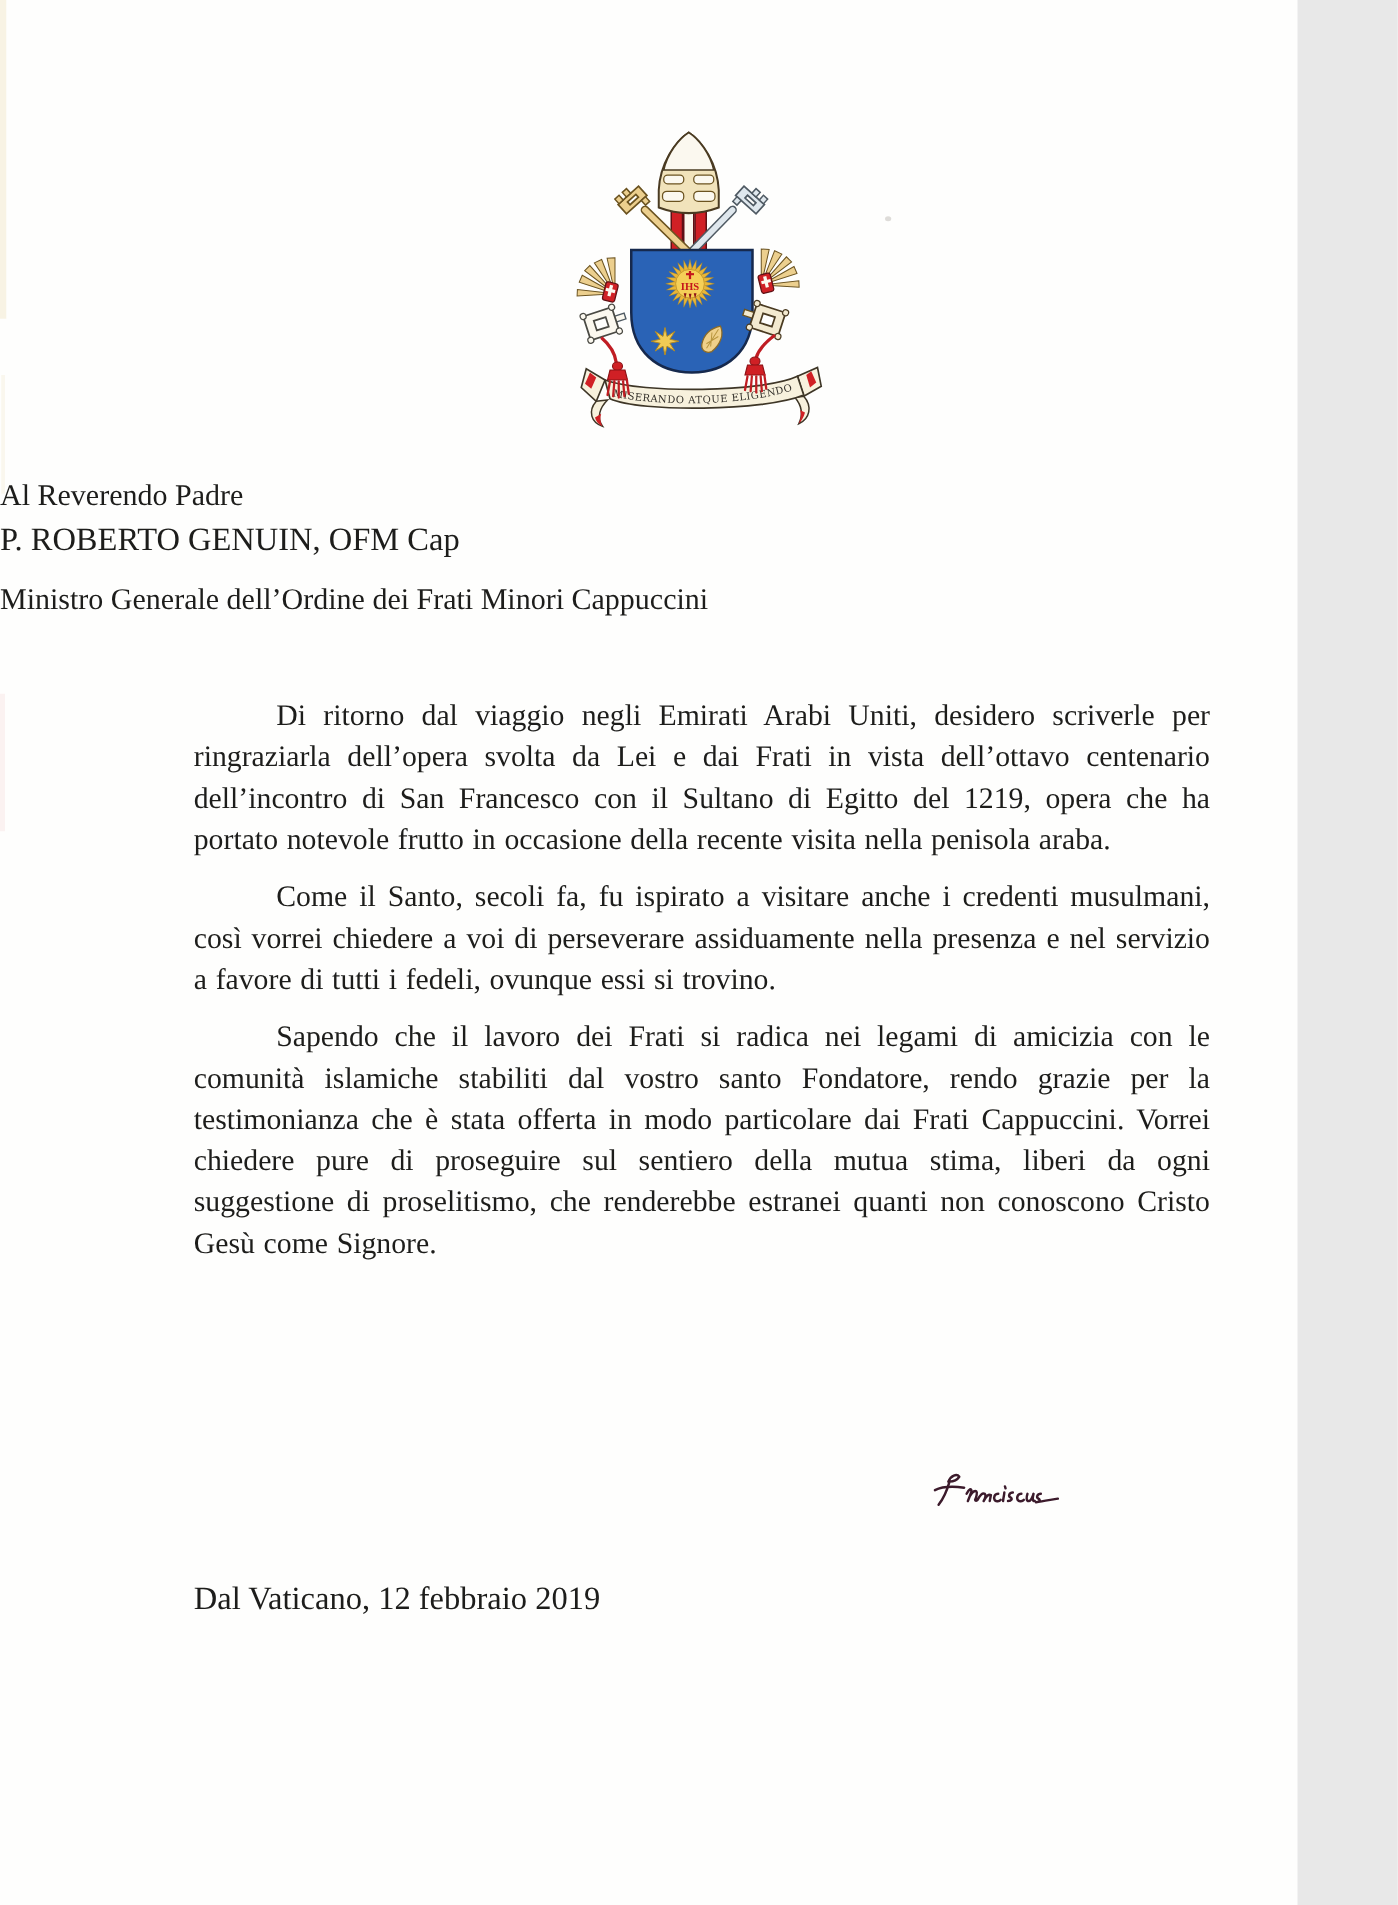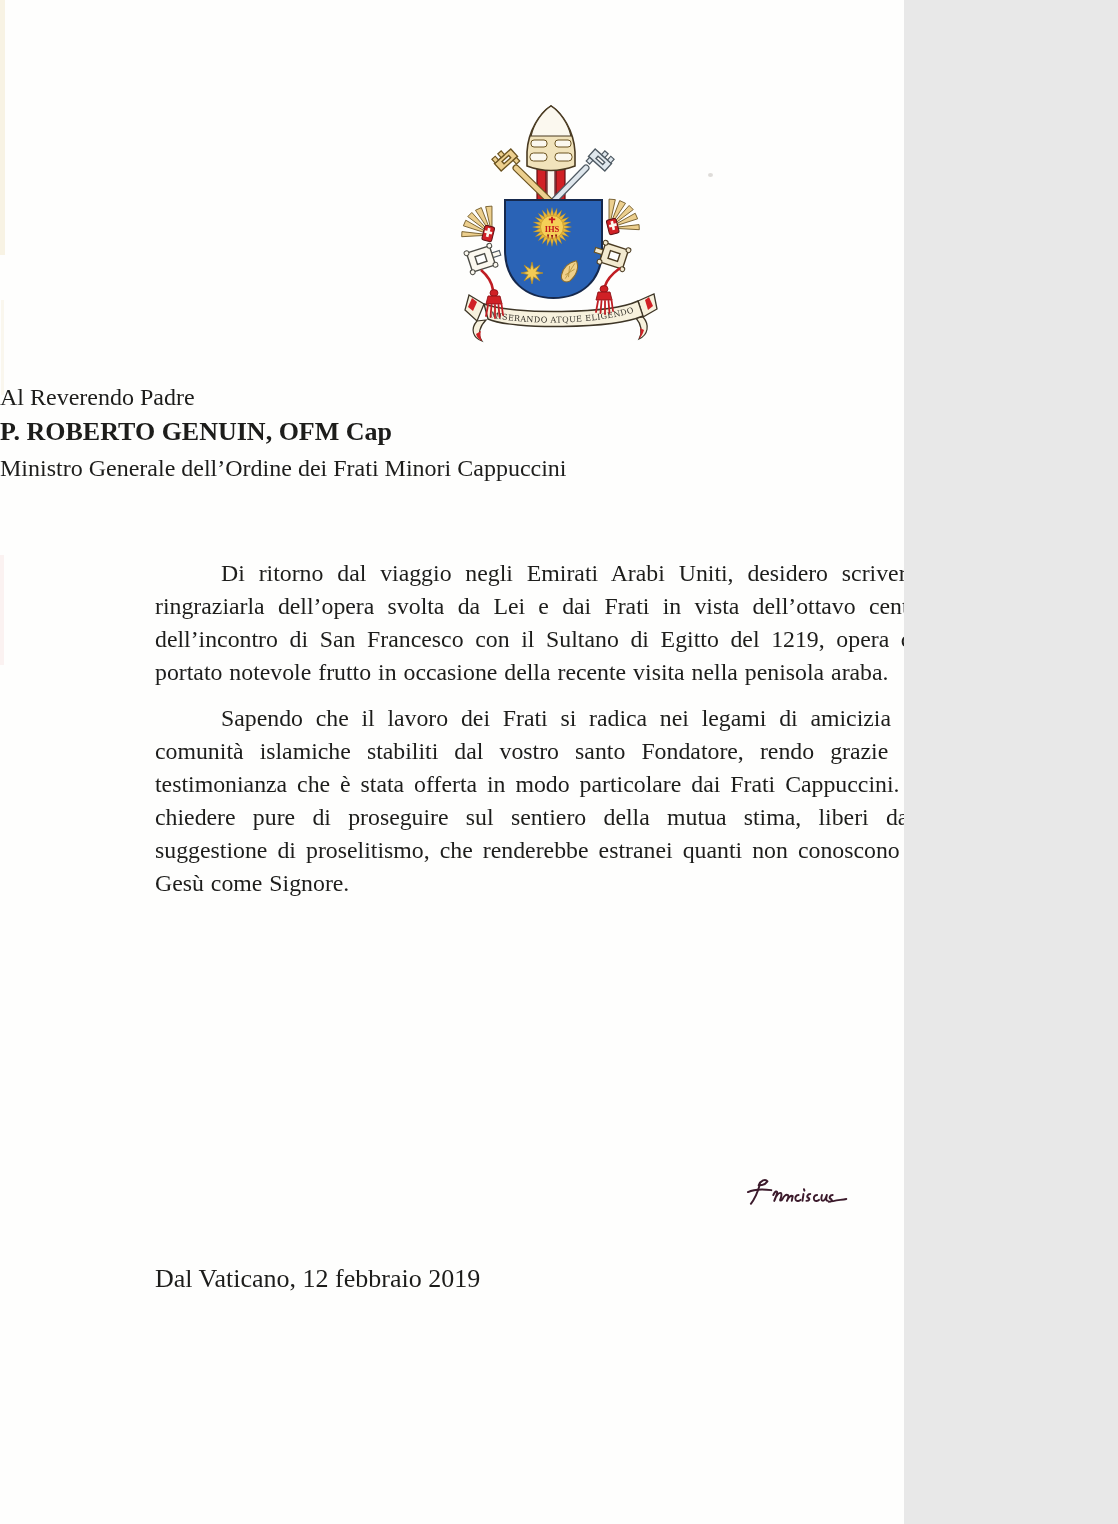--- a/index.html
+++ b/index.html
@@ -1,37 +1,37 @@
 <!DOCTYPE html>
 <html><head>
 <meta charset="utf-8">
 <style>
   html,body{margin:0;padding:0;background:#e8e8e8;}
   .page{
     position:relative;
-    width:904px;height:1524px;
+    width:1038px;height:1524px;
     background:#fefefd;
     overflow:hidden;
     font-family:"Liberation Serif","DejaVu Serif",serif;
     color:#1d1d1b;
   }
   
   .edge-strip{position:absolute;left:0;pointer-events:none;}
   .edge-a{top:0;width:5px;height:255px;background:#f1e6c6;opacity:.45;}
   .edge-b{top:300px;width:3px;height:95px;background:#f5edd6;opacity:.4;left:1px;}
   .edge-c{top:555px;width:4px;height:110px;background:#f7e2de;opacity:.4;}
   .speck{position:absolute;left:708px;top:173px;width:5px;height:4px;border-radius:50%;
          background:#b9b4ae;opacity:.45;}
   .coat{position:absolute;left:452px;top:98px;width:215px;height:250px;}
   .recipient{
     position:absolute;left:0;top:380px;width:1118px;text-align:left;
   }
   .recipient .salutation{font-size:24px;line-height:34px;}
-  .recipient .name{font-size:26px;line-height:36px;font-weight:bold;}
-  .recipient .title{font-size:24px;line-height:36px;}
+  .recipient .name{font-size:26px;line-height:36px;font-weight:normal;}
+  .recipient .title{font-size:24px;line-height:36px;margin-top:12px;}
   .letter-body{
     position:absolute;left:155px;top:545px;width:813px;
     font-size:23.8px;line-height:33px;
   }
   .letter-body p{
     margin:12px 0 13px 0;text-align:justify;text-indent:66px;
     word-spacing:1px;
   }
   .signature{position:absolute;left:746px;top:1176px;width:112px;height:42px;}
   .dateline{position:absolute;left:155px;top:1262px;font-size:26px;line-height:34px;}
@@ -222,20 +222,21 @@
   </div>
 
   <div class="recipient">
     <div class="salutation">Al Reverendo Padre</div>
     <div class="name">P. ROBERTO GENUIN, OFM Cap</div>
     <div class="title">Ministro Generale dell’Ordine dei Frati Minori Cappuccini</div>
   </div>
 
   <div class="letter-body">
     <p>Di ritorno dal viaggio negli Emirati Arabi Uniti, desidero scriverle per ringraziarla dell’opera svolta da Lei e dai Frati in vista dell’ottavo centenario dell’incontro di San Francesco con il Sultano di Egitto del 1219, opera che ha portato notevole frutto in occasione della recente visita nella penisola araba.</p>
+    <p>Come il Santo, secoli fa, fu ispirato a visitare anche i credenti musulmani, così vorrei chiedere a voi di perseverare assiduamente nella presenza e nel servizio a favore di tutti i fedeli, ovunque essi si trovino.</p>
     <p>Sapendo che il lavoro dei Frati si radica nei legami di amicizia con le comunità islamiche stabiliti dal vostro santo Fondatore, rendo grazie per la testimonianza che è stata offerta in modo particolare dai Frati Cappuccini. Vorrei chiedere pure di proseguire sul sentiero della mutua stima, liberi da ogni suggestione di proselitismo, che renderebbe estranei quanti non conoscono Cristo Gesù come Signore.</p>
   </div>
 
   <div class="signature" role="img" aria-label="Franciscus">
     <svg viewBox="0 0 115 40" width="112" height="40">
       <g fill="none" stroke="#3c1b2c" stroke-width="2" stroke-linecap="round" stroke-linejoin="round">
         <path d="M13,9 C15,4 20,2 22,5 C20,8 16,9 14,9 C12,16 9,23 5,28"></path>
         <path d="M2,16 C10,12 19,13 26,14"></path>
         <path d="M28,19 C30,15 32,14 32,17 C31,20 30,23 29,25 C31,19 34,16 36,17 C37,18 36,22 35,24 C35,25 36,25 37,24 C39,20 41,18 43,19 C44,20 43,23 42,25 C44,21 46,19 48,20 L47,25"></path>
         <path d="M54,19 C51,19 50,22 51,24 C52,26 55,25 56,24"></path>

